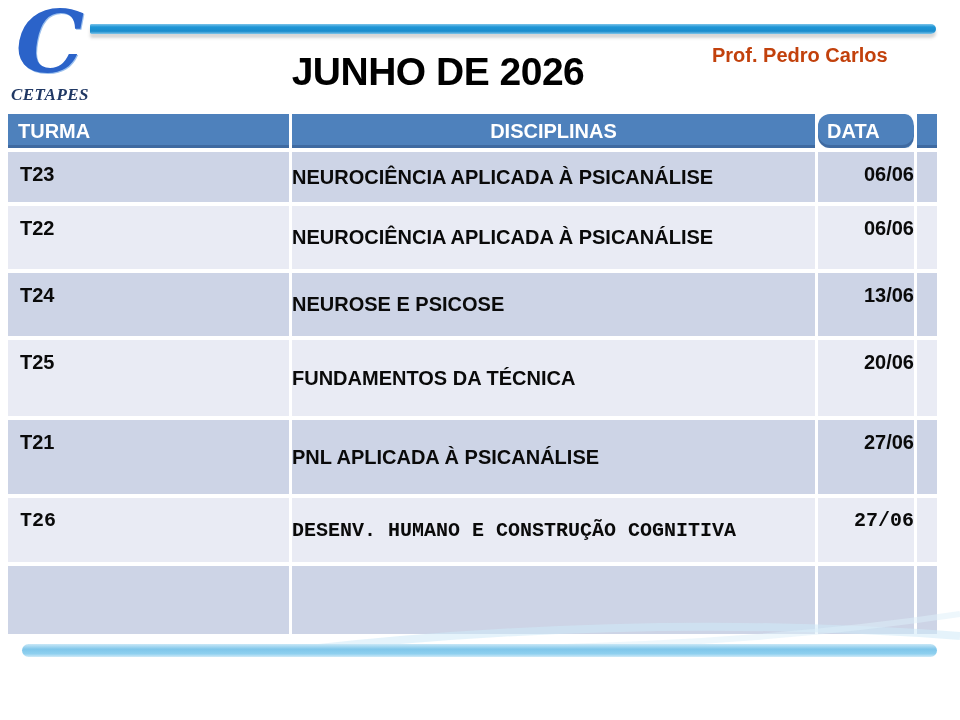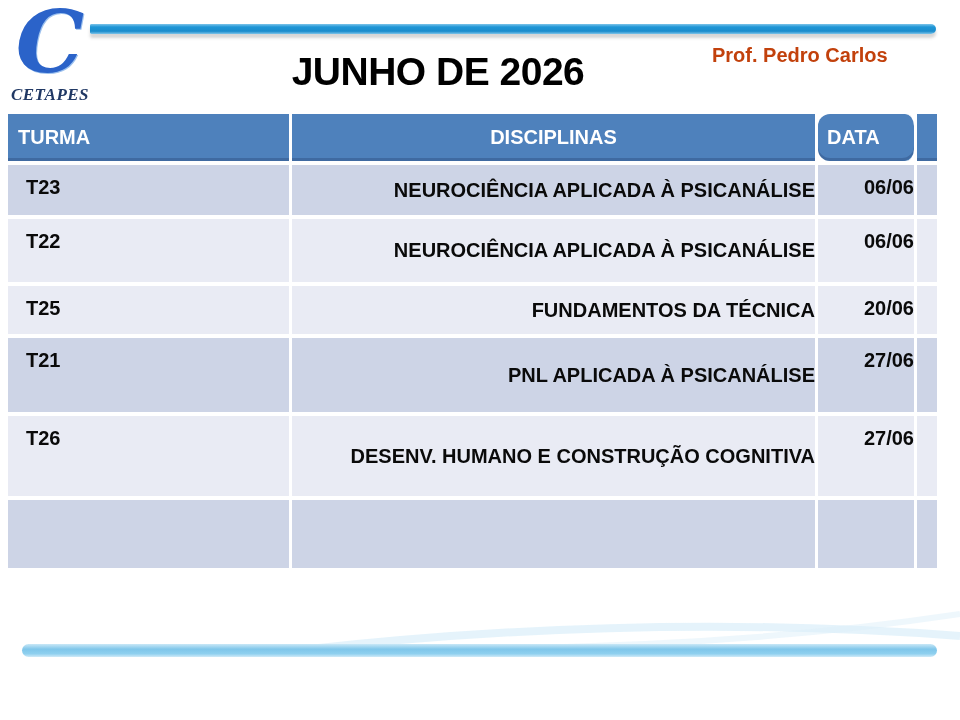--- a/index.html
+++ b/index.html
@@ -57,33 +57,33 @@
   table.schedule {
     position: absolute; left: 8px; top: 110px; width: 929px;
     border-collapse: separate; border-spacing: 0 4px; table-layout: fixed;
   }
   .schedule th, .schedule td { border-right: 3px solid #fff; overflow: hidden; }
   .schedule th:last-child, .schedule td:last-child { border-right: none; }
 
   .schedule thead th {
     background: var(--header-blue, #4E81BC);
     color: #fff; font-size: 20px; font-weight: bold;
-    height: 47px; vertical-align: middle;
+    height: 34px; vertical-align: middle;
     box-shadow: inset 0 -3px 0 rgba(20,40,80,0.25);
   }
   th.col-turma  { text-align: left;  padding-left: 10px; }
   th.col-disc   { }
   th.col-data   { text-align: left;  padding-left: 9px; border-radius: 12px; }
 
   .schedule tbody td { font-size: 20px; font-weight: bold; color: #0a0a0a; }
   .schedule tbody tr.dark  td { background: var(--row-dark,  #CDD4E6); }
   .schedule tbody tr.light td { background: var(--row-light, #E9EBF4); margin-top: 24px; }
 
-  td.cell-turma { vertical-align: top; padding: 11px 0 0 18px; text-align: left; }
-  td.cell-disc  { vertical-align: middle; text-align: right; }
+  td.cell-turma { vertical-align: top; padding: 11px 0 0 12px; text-align: left; }
+  td.cell-disc  { vertical-align: middle; text-align: left; }
   td.cell-data  { vertical-align: top; padding: 11px 0 0 9px; text-align: right; }
   td.cell-extra { }
 
   
   .swoosh { position: absolute; left: 0; top: 592px; width: 960px; height: 64px; pointer-events: none; }
   .bottom-bar {
     position: absolute; left: 22px; top: 644px; width: 915px; height: 13px;
     border-radius: 8px;
     background: linear-gradient(180deg, #c9e8f7 0%, var(--bottom-bar-blue, #7FC6EA) 40%,
                                 #8fd0ef 75%, #cfeaf8 100%);
@@ -126,33 +126,39 @@
     <td class="cell-disc">NEUROCIÊNCIA APLICADA À PSICANÁLISE</td>
     <td class="cell-data">06/06</td>
     <td class="cell-extra"></td>
   </tr>
       <tr class="light" style="height: 63px;">
     <td class="cell-turma">T22</td>
     <td class="cell-disc">NEUROCIÊNCIA APLICADA À PSICANÁLISE</td>
     <td class="cell-data">06/06</td>
     <td class="cell-extra"></td>
   </tr>
-      <tr class="light" style="height: 48px;">
+      <tr class="dark" style="height: 63px;">
+    <td class="cell-turma">T24</td>
+    <td class="cell-disc">NEUROSE E PSICOSE</td>
+    <td class="cell-data">13/06</td>
+    <td class="cell-extra"></td>
+  </tr>
+      <tr class="light" style="height: 76px;">
     <td class="cell-turma">T25</td>
     <td class="cell-disc">FUNDAMENTOS DA TÉCNICA</td>
     <td class="cell-data">20/06</td>
     <td class="cell-extra"></td>
   </tr>
       <tr class="dark" style="height: 74px;">
     <td class="cell-turma">T21</td>
     <td class="cell-disc">PNL APLICADA À PSICANÁLISE</td>
     <td class="cell-data">27/06</td>
     <td class="cell-extra"></td>
   </tr>
-      <tr class="light" style="height: 80px;">
+      <tr class="light" style="height: 64px; font-family: Liberation Mono, monospace;">
     <td class="cell-turma">T26</td>
     <td class="cell-disc">DESENV. HUMANO E CONSTRUÇÃO COGNITIVA</td>
     <td class="cell-data">27/06</td>
     <td class="cell-extra"></td>
   </tr>
       <tr class="dark" style="height: 68px;">
     <td class="cell-turma"></td>
     <td class="cell-disc"></td>
     <td class="cell-data"></td>
     <td class="cell-extra"></td>

